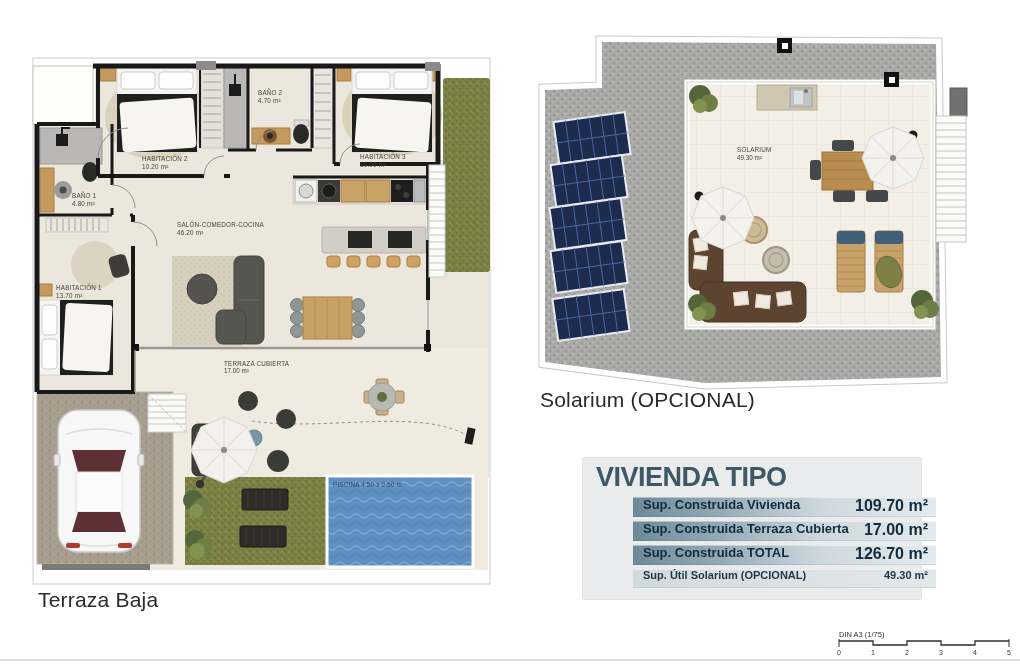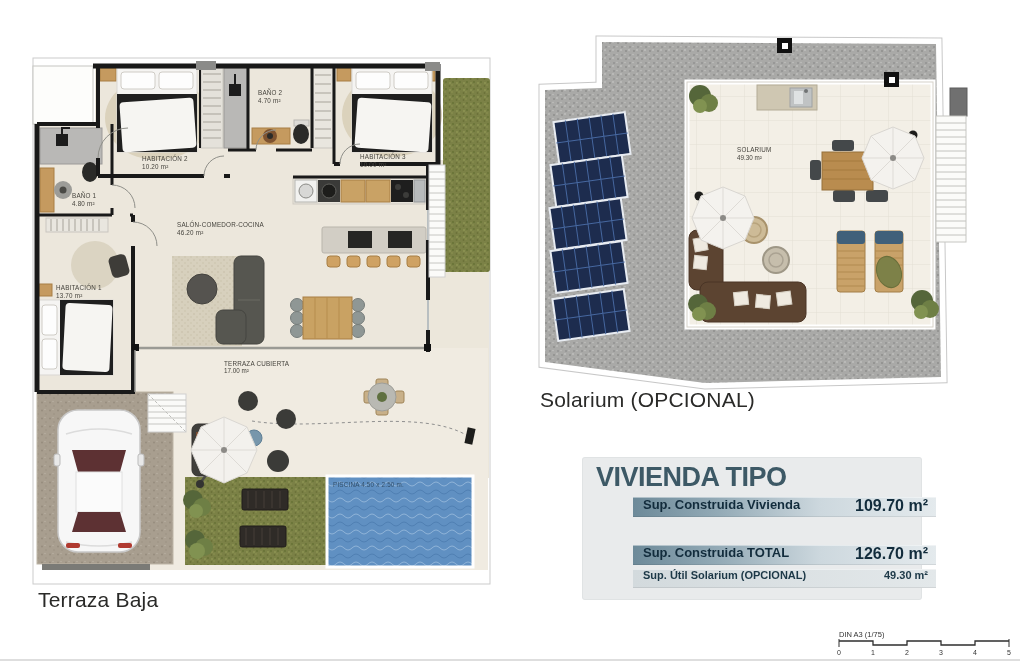--- a/index.html
+++ b/index.html
@@ -456,20 +456,24 @@
 
 <div class="plan-caption" style="left:38px;top:588px">Terraza Baja</div>
 <div class="plan-caption" style="left:540px;top:388px">Solarium (OPCIONAL)</div>
 
 <div class="panel">
   <div class="panel-title">VIVIENDA TIPO</div>
   <div class="srow" style="top:39px">
     <span>Sup. Construida Vivienda</span>
     <span class="val">109.70 m²</span>
   </div>
+  <div class="srow" style="top:63px">
+    <span>Sup. Construida Terraza Cubierta</span>
+    <span class="val">17.00 m²</span>
+  </div>
   <div class="srow" style="top:87px">
     <span>Sup. Construida TOTAL</span>
     <span class="val">126.70 m²</span>
   </div>
   <div class="srow util" style="top:111px">
     <span>Sup. Útil Solarium (OPCIONAL)</span>
     <span class="val">49.30 m²</span>
   </div>
 </div>
 

